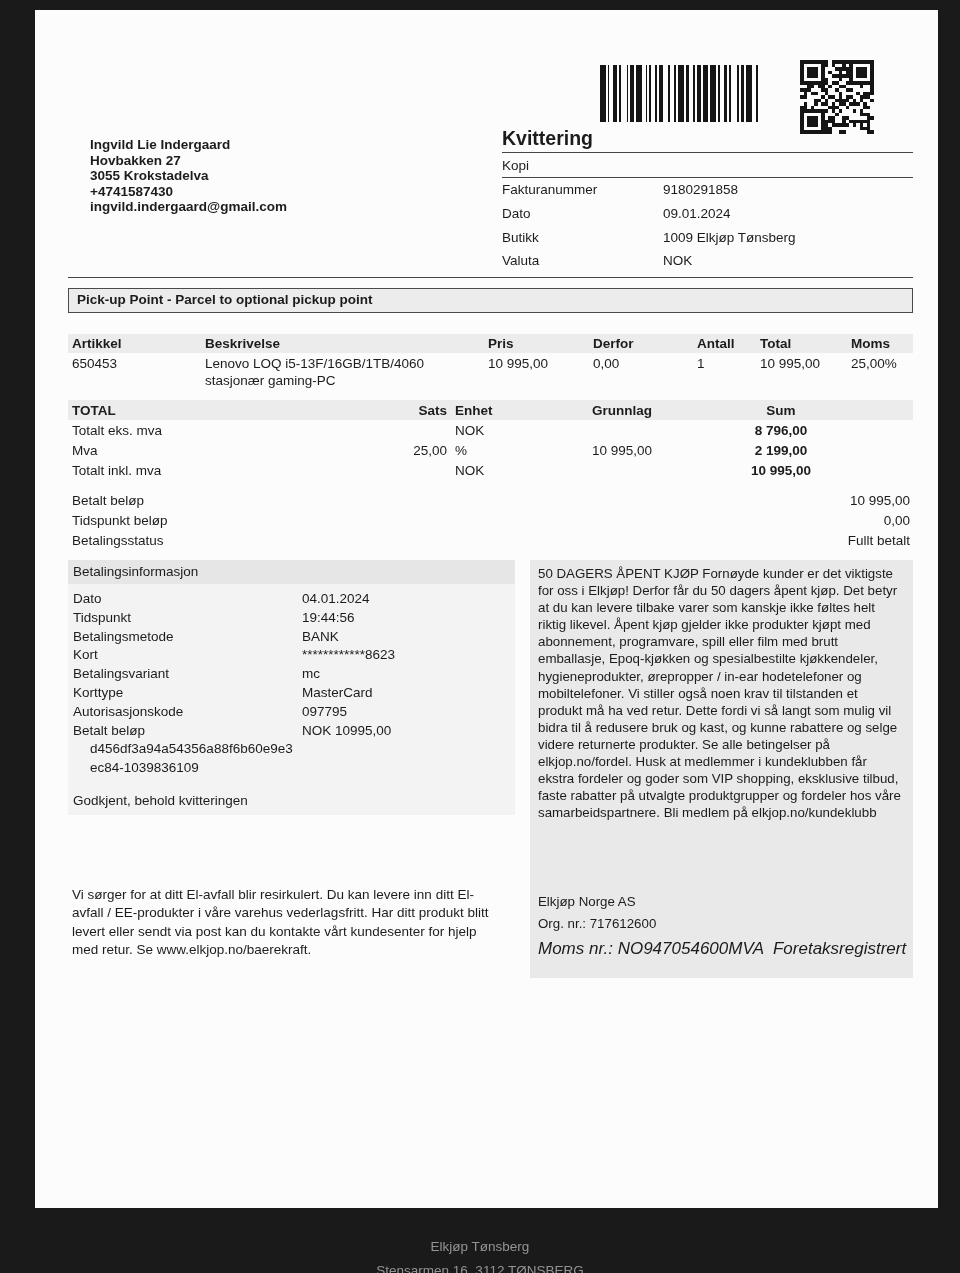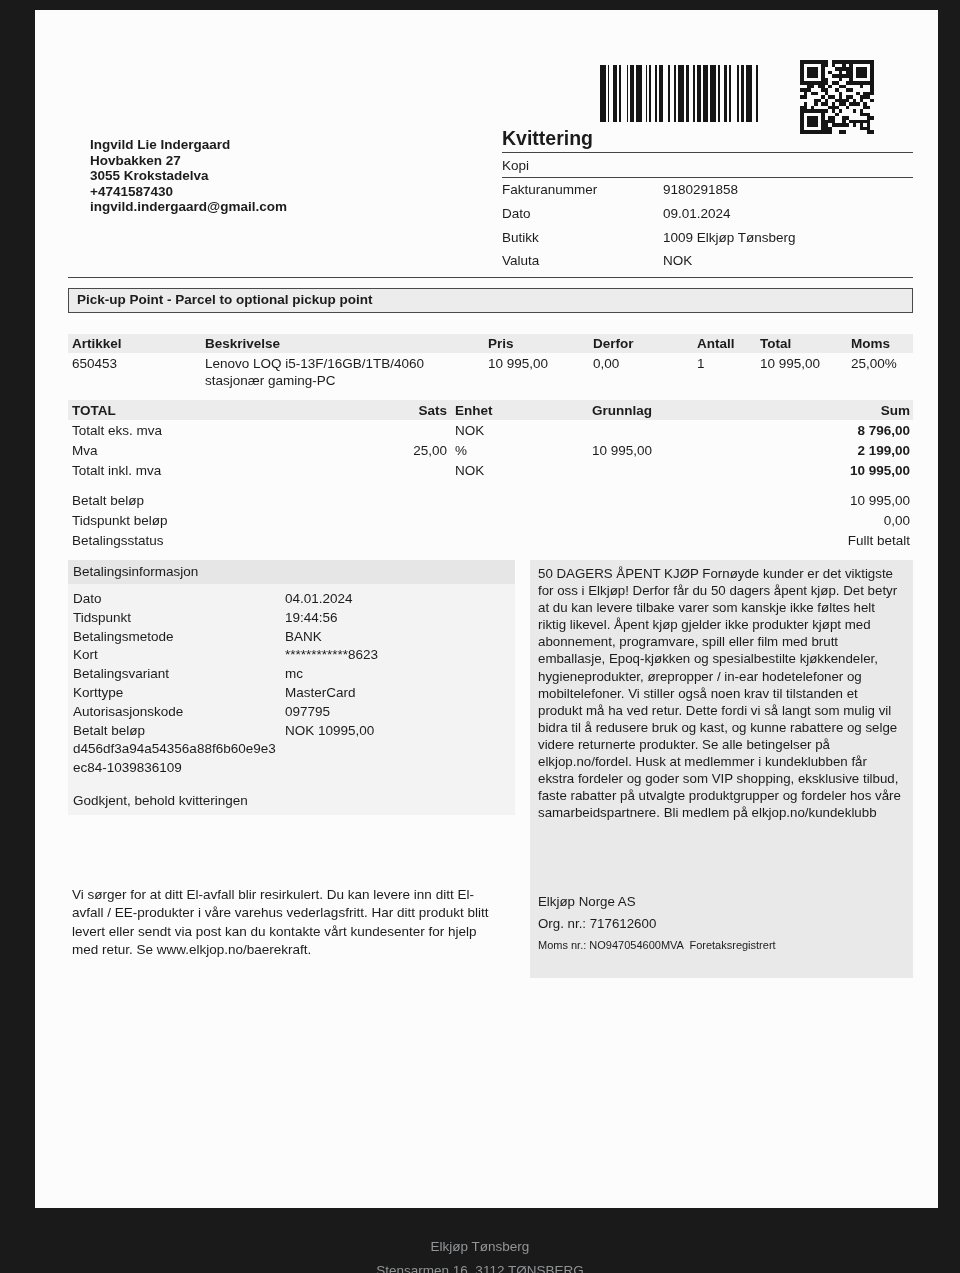--- a/index.html
+++ b/index.html
@@ -47,43 +47,43 @@
   .c1{width:133px;} .c2{width:283px;} .c3{width:105px;} .c4{width:104px;}
   .c5{width:63px;} .c6{width:91px;} .c7{flex:1;}
   .desc-wrap { display:inline-block; width:250px; line-height:16.5px; }
 
   
   .totals { left:33px; top:390px; width:845px; font-size:13.5px; }
   .tot-head { display:flex; background:#ececec; height:20px; align-items:center; font-weight:700; padding:0 3px 0 4px; }
   .tot-row { display:flex; height:20px; align-items:center; padding:0 3px 0 4px; }
   .t-label{width:296px;} .t-sats{width:79px; text-align:right;}
   .t-enhet{width:63px; padding-left:8px;} .t-grunnlag{width:142px; text-align:right;}
-  .t-sum{flex:1; text-align:right;}
+  .t-sum{flex:1; text-align:center;}
   .tot-row .t-sum{ font-weight:700; }
 
   
   .paysum { left:33px; top:480px; width:845px; font-size:13.5px; }
   .ps-row { display:flex; height:20px; align-items:center; padding:0 3px 0 4px; }
   .ps-label{ flex:1; } .ps-value{ text-align:right; }
 
   
   .payinfo { left:33px; top:550px; width:447px; height:255px; background:#f3f3f3; font-size:13.5px; }
   .payinfo-head { height:24px; background:#e6e6e6; padding:4px 0 0 5px; }
   .pi-rows { padding:6px 0 0 5px; }
   .pi-row { display:flex; min-height:18.8px; line-height:18.8px; }
   .pi-label { width:212px; }
-  .pi-value { width:206px; word-break:break-all; }
+  .pi-value { width:206px; word-break:break-all;margin-left:17px; }
   .pi-foot { position:absolute; left:5px; top:233px; }
 
   
   .openbox { left:495px; top:550px; width:383px; height:418px; background:#e9e9e9; font-size:13.3px; }
   .openbox .optext { padding:5px 8px 0 8px; line-height:17.1px; }
   .company { position:absolute; left:8px; top:334px; }
   .company div { height:22.3px; }
-  .vat-line { font-size:11px; white-space:pre-wrap; }
+  .vat-line { font-size:17px; white-space:pre-wrap;font-style:italic; }
 
   
   .recycle { left:37px; top:876px; width:424px; font-size:13.5px; line-height:18.4px; }
 
   
   .footer-line { position:absolute; left:0; width:960px; text-align:center; color:#929496; font-size:13.5px; }
   .footer-1 { top:1239px; }
   .footer-2 { top:1263px; }
 </style>
 </head>

